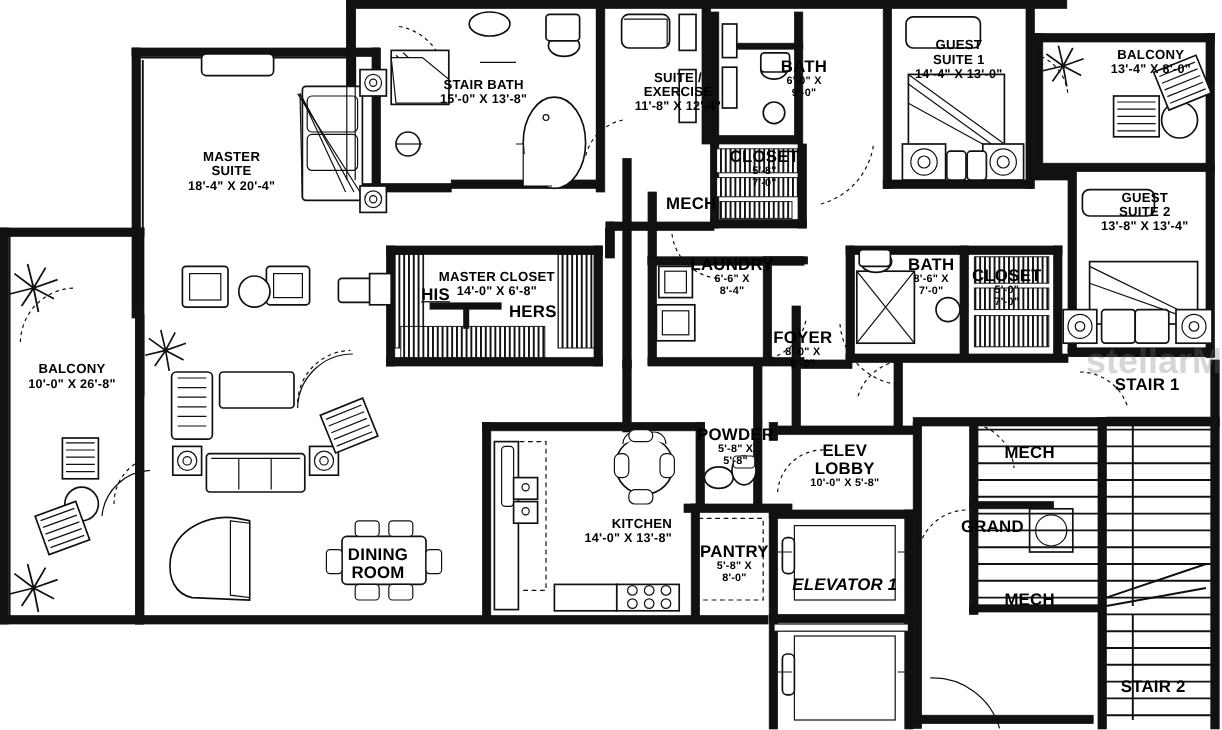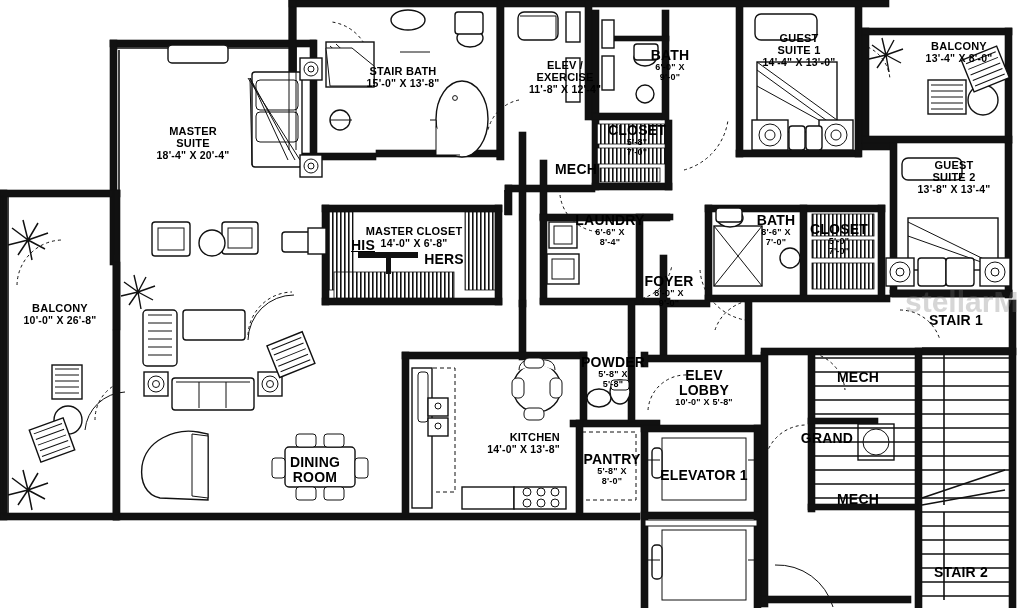--- a/index.html
+++ b/index.html
@@ -425,21 +425,21 @@
     <span class="nm">SUITE</span>
     <span class="dm">18'-4" X 20'-4"</span>
   </div>
 
   <div class="lbl" style="left:333px;top:66px;width:140px;">
     <span class="nm">STAIR  BATH</span>
     <span class="dm">15'-0" X 13'-8"</span>
   </div>
 
   <div class="lbl" style="left:505px;top:60px;width:120px;">
-    <span class="nm">ELEV /</span>
+    <span class="nm">SUITE /</span>
     <span class="nm">EXERCISE</span>
     <span class="dm">11'-8" X 12'-4"</span>
   </div>
 
   <div class="lbl sm" style="left:640px;top:48px;width:60px;">
     <span class="nm">BATH</span>
     <span class="dm">6'-0" X</span>
     <span class="dm">9'-0"</span>
   </div>
 
@@ -544,21 +544,21 @@
   </div>
 
   <div class="lbl sm" style="left:830px;top:492px;width:56px;">
     <span class="nm">MECH</span>
   </div>
 
   <div class="lbl sm" style="left:800px;top:431px;width:54px;">
     <span class="nm">GRAND</span>
   </div>
 
-  <div class="lbl sm" style="left:660px;top:468px;width:88px;">
+  <div class="lbl sm" style="left:660px;top:480px;width:88px;font-style:italic;">
     <span class="nm">ELEVATOR  1</span>
   </div>
 
   <div class="lbl sm" style="left:925px;top:313px;width:62px;">
     <span class="nm">STAIR  1</span>
   </div>
 
   <div class="lbl sm" style="left:930px;top:565px;width:62px;">
     <span class="nm">STAIR  2</span>
   </div>

